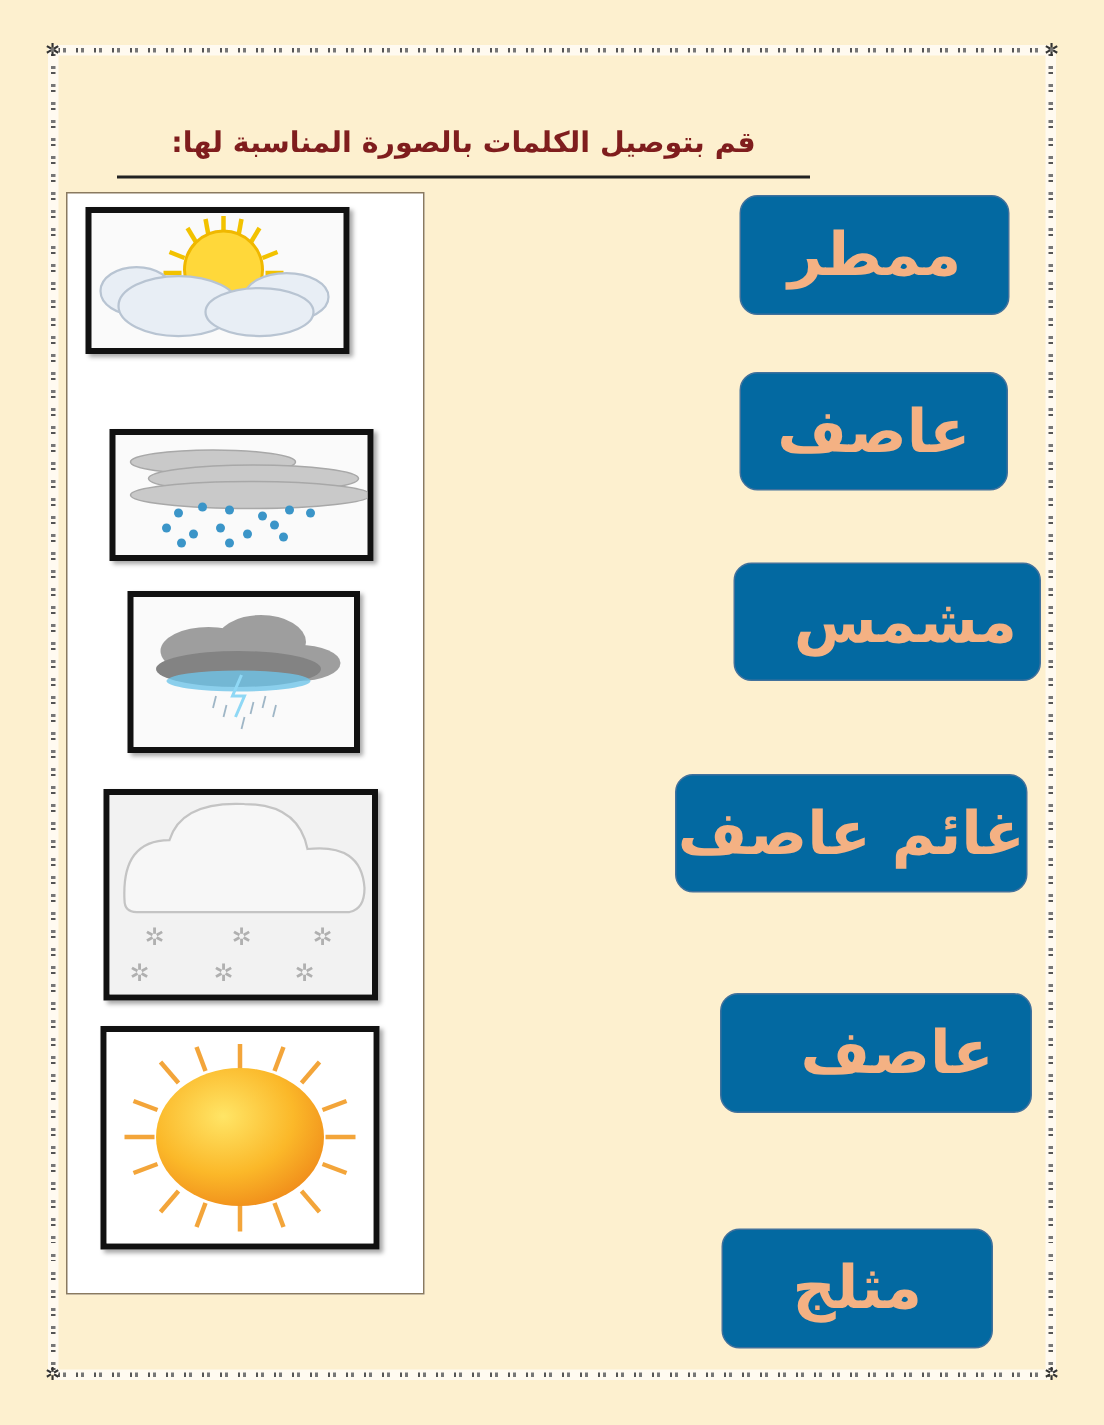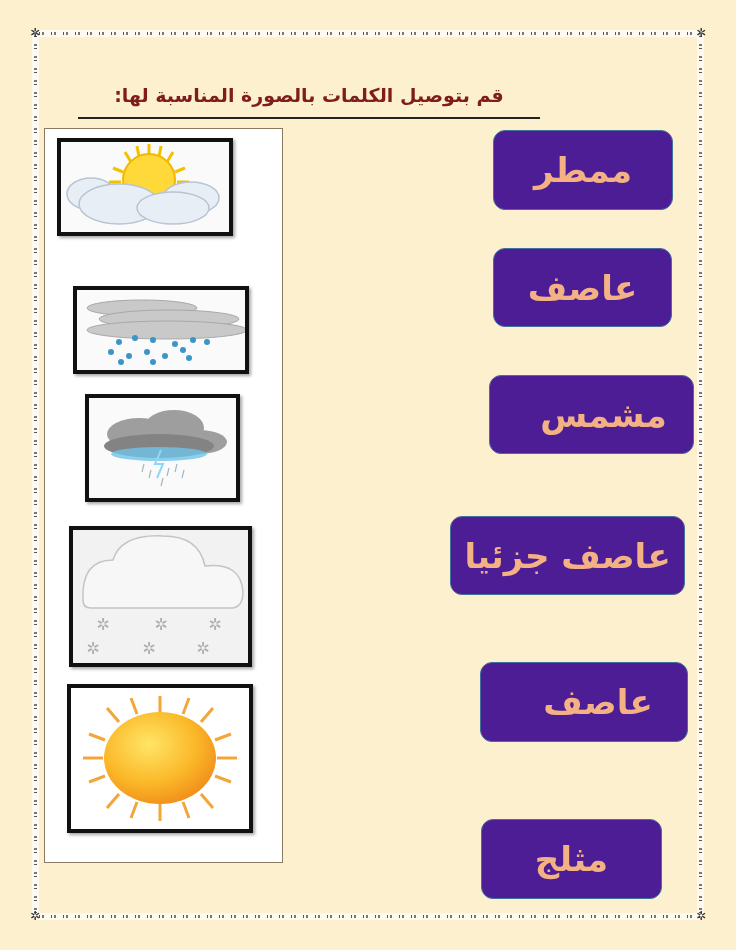--- a/index.html
+++ b/index.html
@@ -38,25 +38,25 @@
     position:absolute; left:44px; top:128px; width:237px; height:733px;
     background:#ffffff; border:1px solid #8a7a60;
   }
   .pic {
     position:absolute; background:#fafafa;
     border:4px solid #111; box-shadow:2px 2px 3px rgba(0,0,0,0.35);
     overflow:hidden;
   }
   .pic svg { width:100%; height:100%; display:block; }
   .word-box {
-    position:absolute; background:#4c1d95;
+    position:absolute; background:#0369a1;
     border:1.5px solid #41719c; border-radius:12px;
     display:flex; align-items:center; justify-content:center;
     direction:rtl;
-    color:#f4b183; font-weight:bold; font-size:34px;
+    color:#f4b183; font-weight:bold; font-size:40px;
     font-family:"DejaVu Sans", sans-serif;
   }
 </style>
 </head>
 <body>
 
 <div class="border-h" style="left:36px; top:30px; width:664px;"></div>
 <div class="border-h" style="left:36px; top:913px; width:664px;"></div>
 <div class="border-v" style="left:32px; top:32px; height:884px;"></div>
 <div class="border-v" style="left:697px; top:32px; height:884px;"></div>
@@ -190,20 +190,20 @@
 <div class="word-box" style="left:493px; top:130px; width:178px; height:78px;">
   <span>ممطر</span>
 </div>
 <div class="word-box" style="left:493px; top:248px; width:177px; height:77px;">
   <span>عاصف</span>
 </div>
 <div class="word-box" style="left:489px; top:375px; width:179px; height:77px;padding-left:24px;">
   <span>مشمس</span>
 </div>
 <div class="word-box" style="left:450px; top:516px; width:233px; height:77px;">
-  <span>عاصف جزئيا</span>
+  <span>غائم عاصف</span>
 </div>
 <div class="word-box" style="left:480px; top:662px; width:178px; height:78px;padding-left:28px;">
   <span>عاصف</span>
 </div>
 <div class="word-box" style="left:481px; top:799px; width:179px; height:78px;margin-top:20px;">
   <span>مثلج</span>
 </div>
 
 </body></html>

